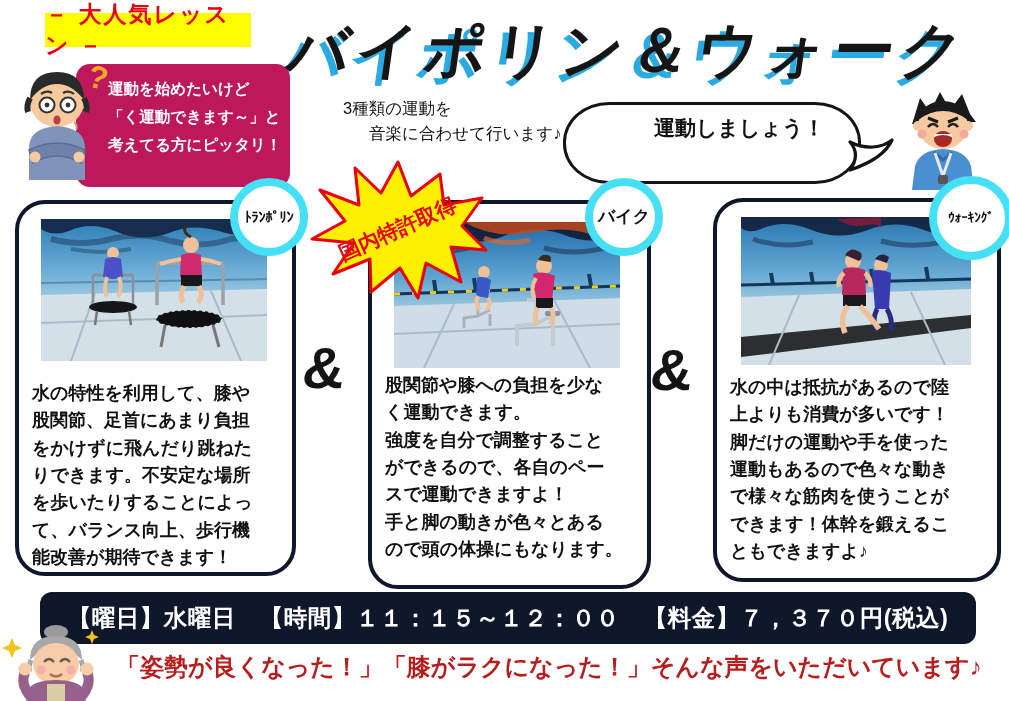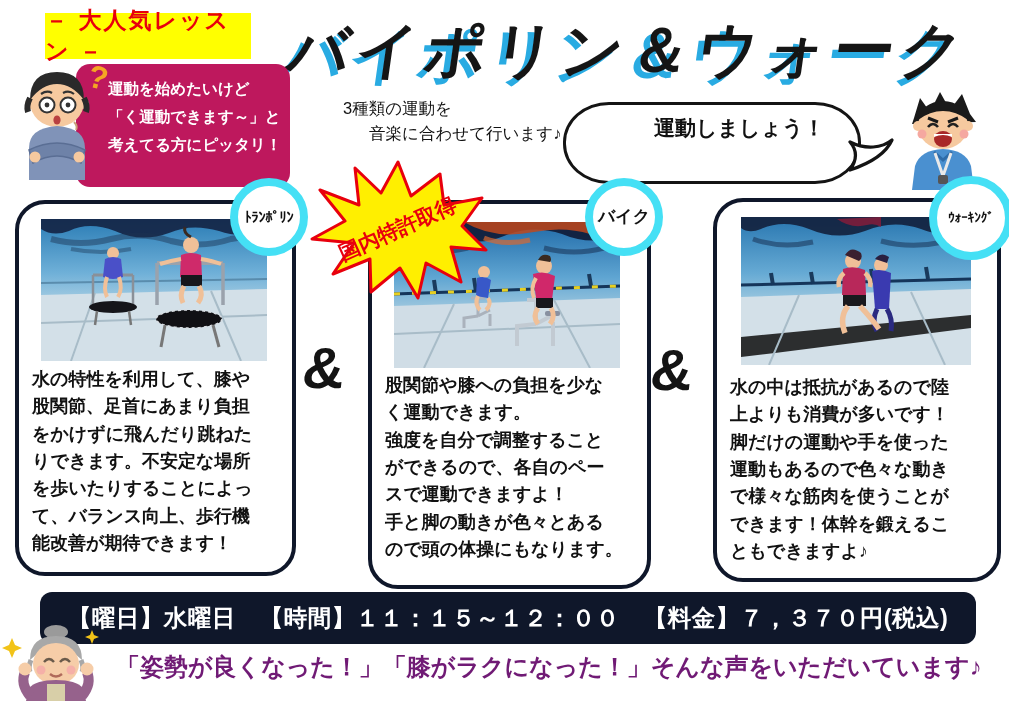--- a/index.html
+++ b/index.html
@@ -1,20 +1,20 @@
 <!DOCTYPE html>
 <html><head>
 <meta charset="utf-8">
 <style>
   html,body{margin:0;padding:0;background:#fff;}
   .poster{position:relative;width:1009px;height:701px;background:#ffffff;overflow:hidden;
           font-family:"Liberation Sans","DejaVu Sans",sans-serif;color:#111;}
   .abs{position:absolute;}
 
-  .badge{left:45px;top:13px;width:206px;height:46px;background:#ffff00;
+  .badge{left:45px;top:13px;width:206px;height:34px;background:#ffff00;
          color:#e8000d;font-size:23px;font-weight:bold;letter-spacing:2px;
          display:flex;align-items:center;justify-content:center;}
 
   .title{left:288px;top:2px;width:721px;height:96px;line-height:96px;
          font-size:61px;font-weight:800;color:#151515;white-space:nowrap;
          letter-spacing:6px;transform:skewX(-8deg);
          text-shadow:-6px 6px 0 #29abe2;}
 
   .thinking-man{left:4px;top:58px;width:110px;height:122px;z-index:2;}
   .intro-bubble{left:76px;top:64px;width:214px;height:123px;background:#be185d;
@@ -45,34 +45,34 @@
 
   .circle-label{position:absolute;top:-26px;right:-16px;width:62px;height:62px;background:#fff;
                 border:8px solid #45e0f5;border-radius:50%;display:flex;align-items:center;
                 justify-content:center;font-weight:bold;color:#111;z-index:4;font-size:14px;
                 text-align:center;line-height:1.05;}
   #card2 .circle-label{font-size:17px;}
   #card3 .circle-label{width:68px;height:68px;font-size:13px;}
 
   .card-text{position:absolute;left:13px;right:6px;font-weight:bold;font-size:18px;
              line-height:1.52;color:#111;white-space:pre-line;letter-spacing:0;}
-  #card1 .card-text{top:162px;}
+  #card1 .card-text{top:176px;}
   #card2 .card-text{top:168px;}
   #card3 .card-text{top:172px;}
 
   .amp{font-size:58px;font-weight:800;color:#141414;transform:skewX(-6deg);}
   #amp1{left:303px;top:334px;}
   #amp2{left:651px;top:336px;}
 
   .schedule{left:40px;top:592px;width:936px;height:52px;background:#0f172a;border-radius:12px;
             color:#fff;font-weight:bold;font-size:23.5px;display:flex;align-items:center;
             justify-content:center;z-index:1;letter-spacing:0.5px;}
 
   .grandma{left:0;top:624px;width:120px;height:77px;z-index:2;}
-  .testimonial{left:116px;top:651px;width:893px;font-size:24px;font-weight:bold;color:#701a75;}
+  .testimonial{left:116px;top:651px;width:893px;font-size:24px;font-weight:bold;color:#b91c1c;}
 </style>
 </head>
 <body>
 
 <div class="poster">
 
   <div class="abs badge">－ 大人気レッスン －</div>
 
   <div class="abs title">バイポリン＆ウォーク</div>
 

